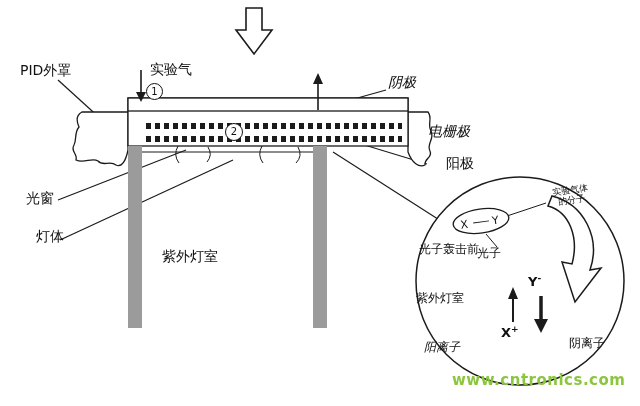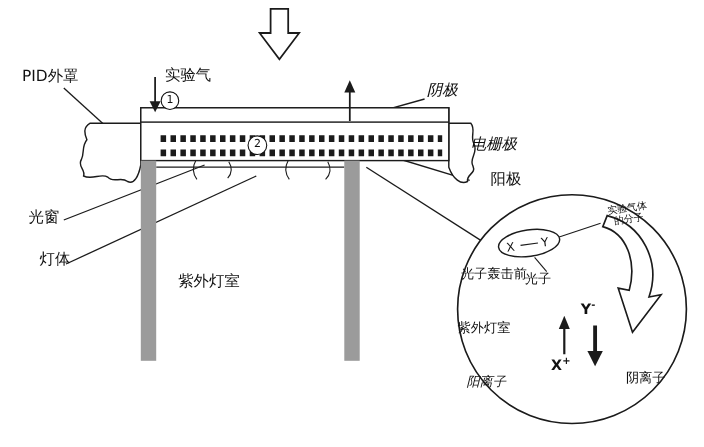--- a/index.html
+++ b/index.html
@@ -117,13 +117,14 @@
   <div class="label small" style="left:419px;top:243px;">光子轰击前</div>
   <div class="label small" style="left:477px;top:247px;">光子</div>
   <div class="label small" style="left:416px;top:292px;">紫外灯室</div>
 
   <div class="label sym" style="left:528px;top:274px;"><span>Y</span><sup>-</sup></div>
   <div class="label sym" style="left:501px;top:325px;"><span>X</span><sup>+</sup></div>
 
   <div class="label small" style="left:424px;top:341px;font-style:italic;">阳离子</div>
   <div class="label small" style="left:569px;top:337px;">阴离子</div>
 
+  <div id="watermark" style="color: rgb(140, 198, 63);">www.cntronics.com</div>
 </div>
 
 </body></html>

